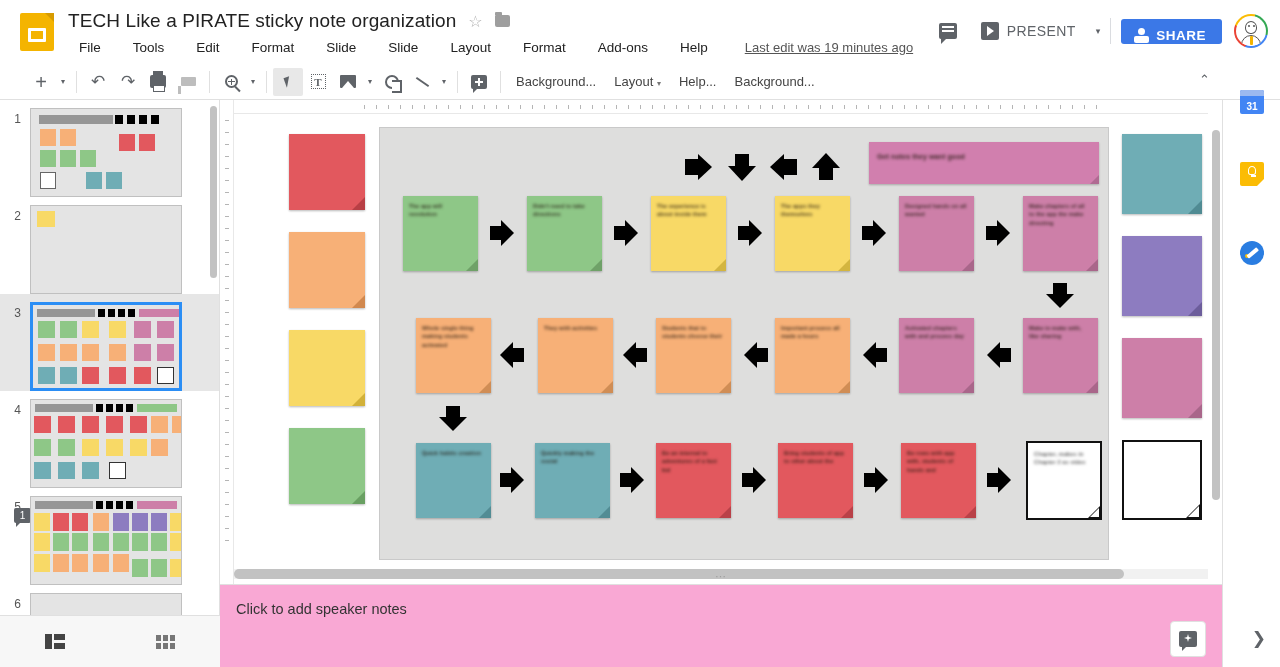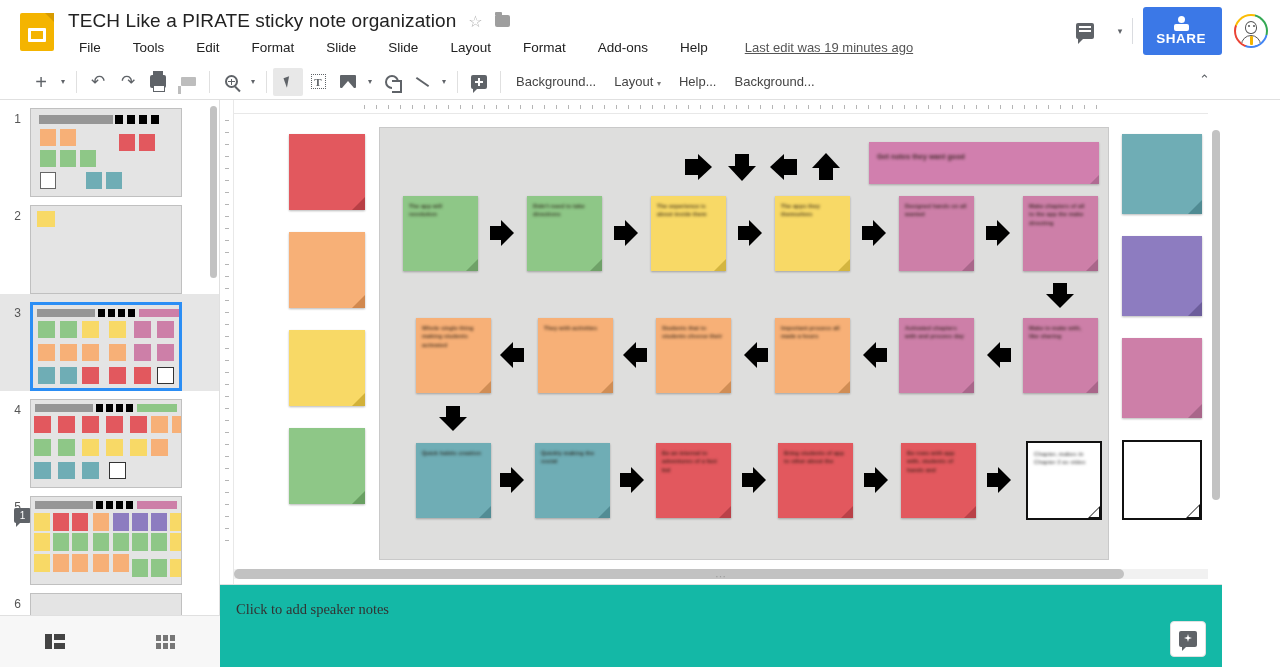--- a/index.html
+++ b/index.html
@@ -47,24 +47,24 @@
   .comment-glyph i { position:absolute; left:3px; top:3px; right:3px; height:2px; background:#fff; box-shadow: 0 4px 0 #fff; display:block; }
 
   .present-btn { display: flex; align-items: center; gap: 8px; padding: 8px 10px; cursor: pointer; border-radius: 2px; }
   .present-play { width: 18px; height: 18px; background: #5f6368; border-radius: 2px; position: relative; }
   .present-play:after { content:''; position:absolute; left:6px; top:4px; border-left:7px solid #fff; border-top:5px solid transparent; border-bottom:5px solid transparent; }
   .present-label { font-size: 14px; color: #5f6368; letter-spacing: .4px; }
   .present-caret { color: #5f6368; font-size: 9px; padding: 0 10px; cursor: pointer; }
   .vdiv { width: 1px; height: 26px; background: #dadce0; margin: 0 2px 0 0; }
 
   .share-btn {
-    display: flex; align-items: center; 
+    display: flex; align-items: center; gap: 7px;
     background: #3b78e7; color: #fff; border-radius: 3px;
-    padding: 9px 16px 9px 13px; font-size: 13.5px; font-weight: bold;
-    letter-spacing: .5px; cursor: pointer; margin-left: 8px; flex-direction: column;
+    padding: 9px 16px 1px 13px; font-size: 13.5px; font-weight: bold;
+    letter-spacing: .5px; cursor: pointer; margin-left: 8px;
   }
   .lock-person { width: 15px; height: 15px; position: relative; }
   .lock-person:before { content:''; position:absolute; left:4px; top:0; width:7px; height:7px; border-radius:50%; background:#fff; }
   .lock-person:after { content:''; position:absolute; left:0px; top:8px; width:15px; height:7px; border-radius:2px; background:#fff; }
 
   .avatar {
     width: 34px; height: 34px; border-radius: 50%; margin-left: 12px; margin-right: 6px;
     position: relative; cursor: pointer;
     background:
       conic-gradient(from 200deg, #ea4335 0deg 90deg, #fbbc04 90deg 175deg, #34a853 175deg 265deg, #4285f4 265deg 360deg);
@@ -178,21 +178,21 @@
     text-shadow: 1.2px 1.2px 0 rgba(0,0,0,.45);
   }
   .banner-pink { position: absolute; background: #d17fae; box-shadow: 0 1px 2px rgba(0,0,0,.25); }
 
   .canvas-hscroll-track { position: absolute; left: 14px; right: 14px; bottom: 88px; height: 10px; background: #f1f1f1; }
   .canvas-hscroll { position: absolute; left: 14px; bottom: 88px; width: 890px; height: 10px; background: #c2c2c2; border-radius: 5px; }
   .canvas-vscroll { position: absolute; right: 2px; top: 16px; width: 8px; height: 370px; background: #c2c2c2; border-radius: 4px; }
 
   .notes-divider { position: absolute; left: 0; right: 0; bottom: 82px; height: 1px; background: #e0e0e0; }
   .notes-grip { position: absolute; left: 50%; bottom: 84px; transform: translateX(-50%); font-size: 11px; color: #9e9e9e; letter-spacing: 1px; cursor: ns-resize; }
-  .notes-area { position: absolute; left: 0; right: 0; bottom: 0; height: 82px; background: #14b8a6; padding: 16px 0 0 16px; font-family: Liberation Serif, serif; }
+  .notes-area { position: absolute; left: 0; right: 0; bottom: 0; height: 82px; background: #f9a8d4; padding: 16px 0 0 16px; }
   .notes-placeholder { font-size: 14.5px; color: #333; }
   .explore-btn {
     position: absolute; right: 16px; bottom: 10px; width: 36px; height: 36px;
     border: 1px solid #e0e0e0; border-radius: 4px; background: #fff;
     display: flex; align-items: center; justify-content: center; cursor: pointer;
   }
   .ic-explore { width: 18px; height: 16px; background: #5f6368; border-radius: 2px; position: relative; }
   .ic-explore:after { content:''; position:absolute; left:3px; bottom:-4px; border-left:5px solid #5f6368; border-bottom:5px solid transparent; }
   .ic-explore i {
     position: absolute; left: 5px; top: 3px; width: 8px; height: 8px; background: #fff;
@@ -244,20 +244,24 @@
       <div class="menu-item">Add-ons</div>
       <div class="menu-item">Help</div>
       <div class="last-edit">Last edit was 19 minutes ago</div>
     </div>
 
     <div class="header-right">
       <div class="comment-icon">
         <div class="comment-glyph">
             <i></i>
           </div>
+      </div>
+      <div class="present-btn">
+        <div class="present-play"></div>
+        <span class="present-label">PRESENT</span>
       </div>
       <div class="present-caret">▾</div>
       <div class="vdiv"></div>
       <div class="share-btn">
         <span class="lock-person"></span>
         <span>SHARE</span>
       </div>
       <div class="avatar">
         <div class="avatar-inner">
           <div class="av-head"></div>
@@ -830,14 +834,26 @@
     <div class="notes-area">
       <div class="notes-placeholder">Click to add speaker notes</div>
       <div class="explore-btn">
         <span class="ic-explore">
             <i></i>
           </span>
       </div>
     </div>
   </div>
 
+  <div class="rail">
+    <div class="rail-ic ic-cal" style="top:-10px">
+      <em>31</em>
+    </div>
+    <div class="rail-ic ic-keep" style="top:38px">
+        <em></em>
+      </div>
+    <div class="rail-ic ic-tasks" style="top:93px">
+        <em></em>
+      </div>
+    <div class="rail-expand">❯</div>
+  </div>
 
 </div>
 
 </body></html>

